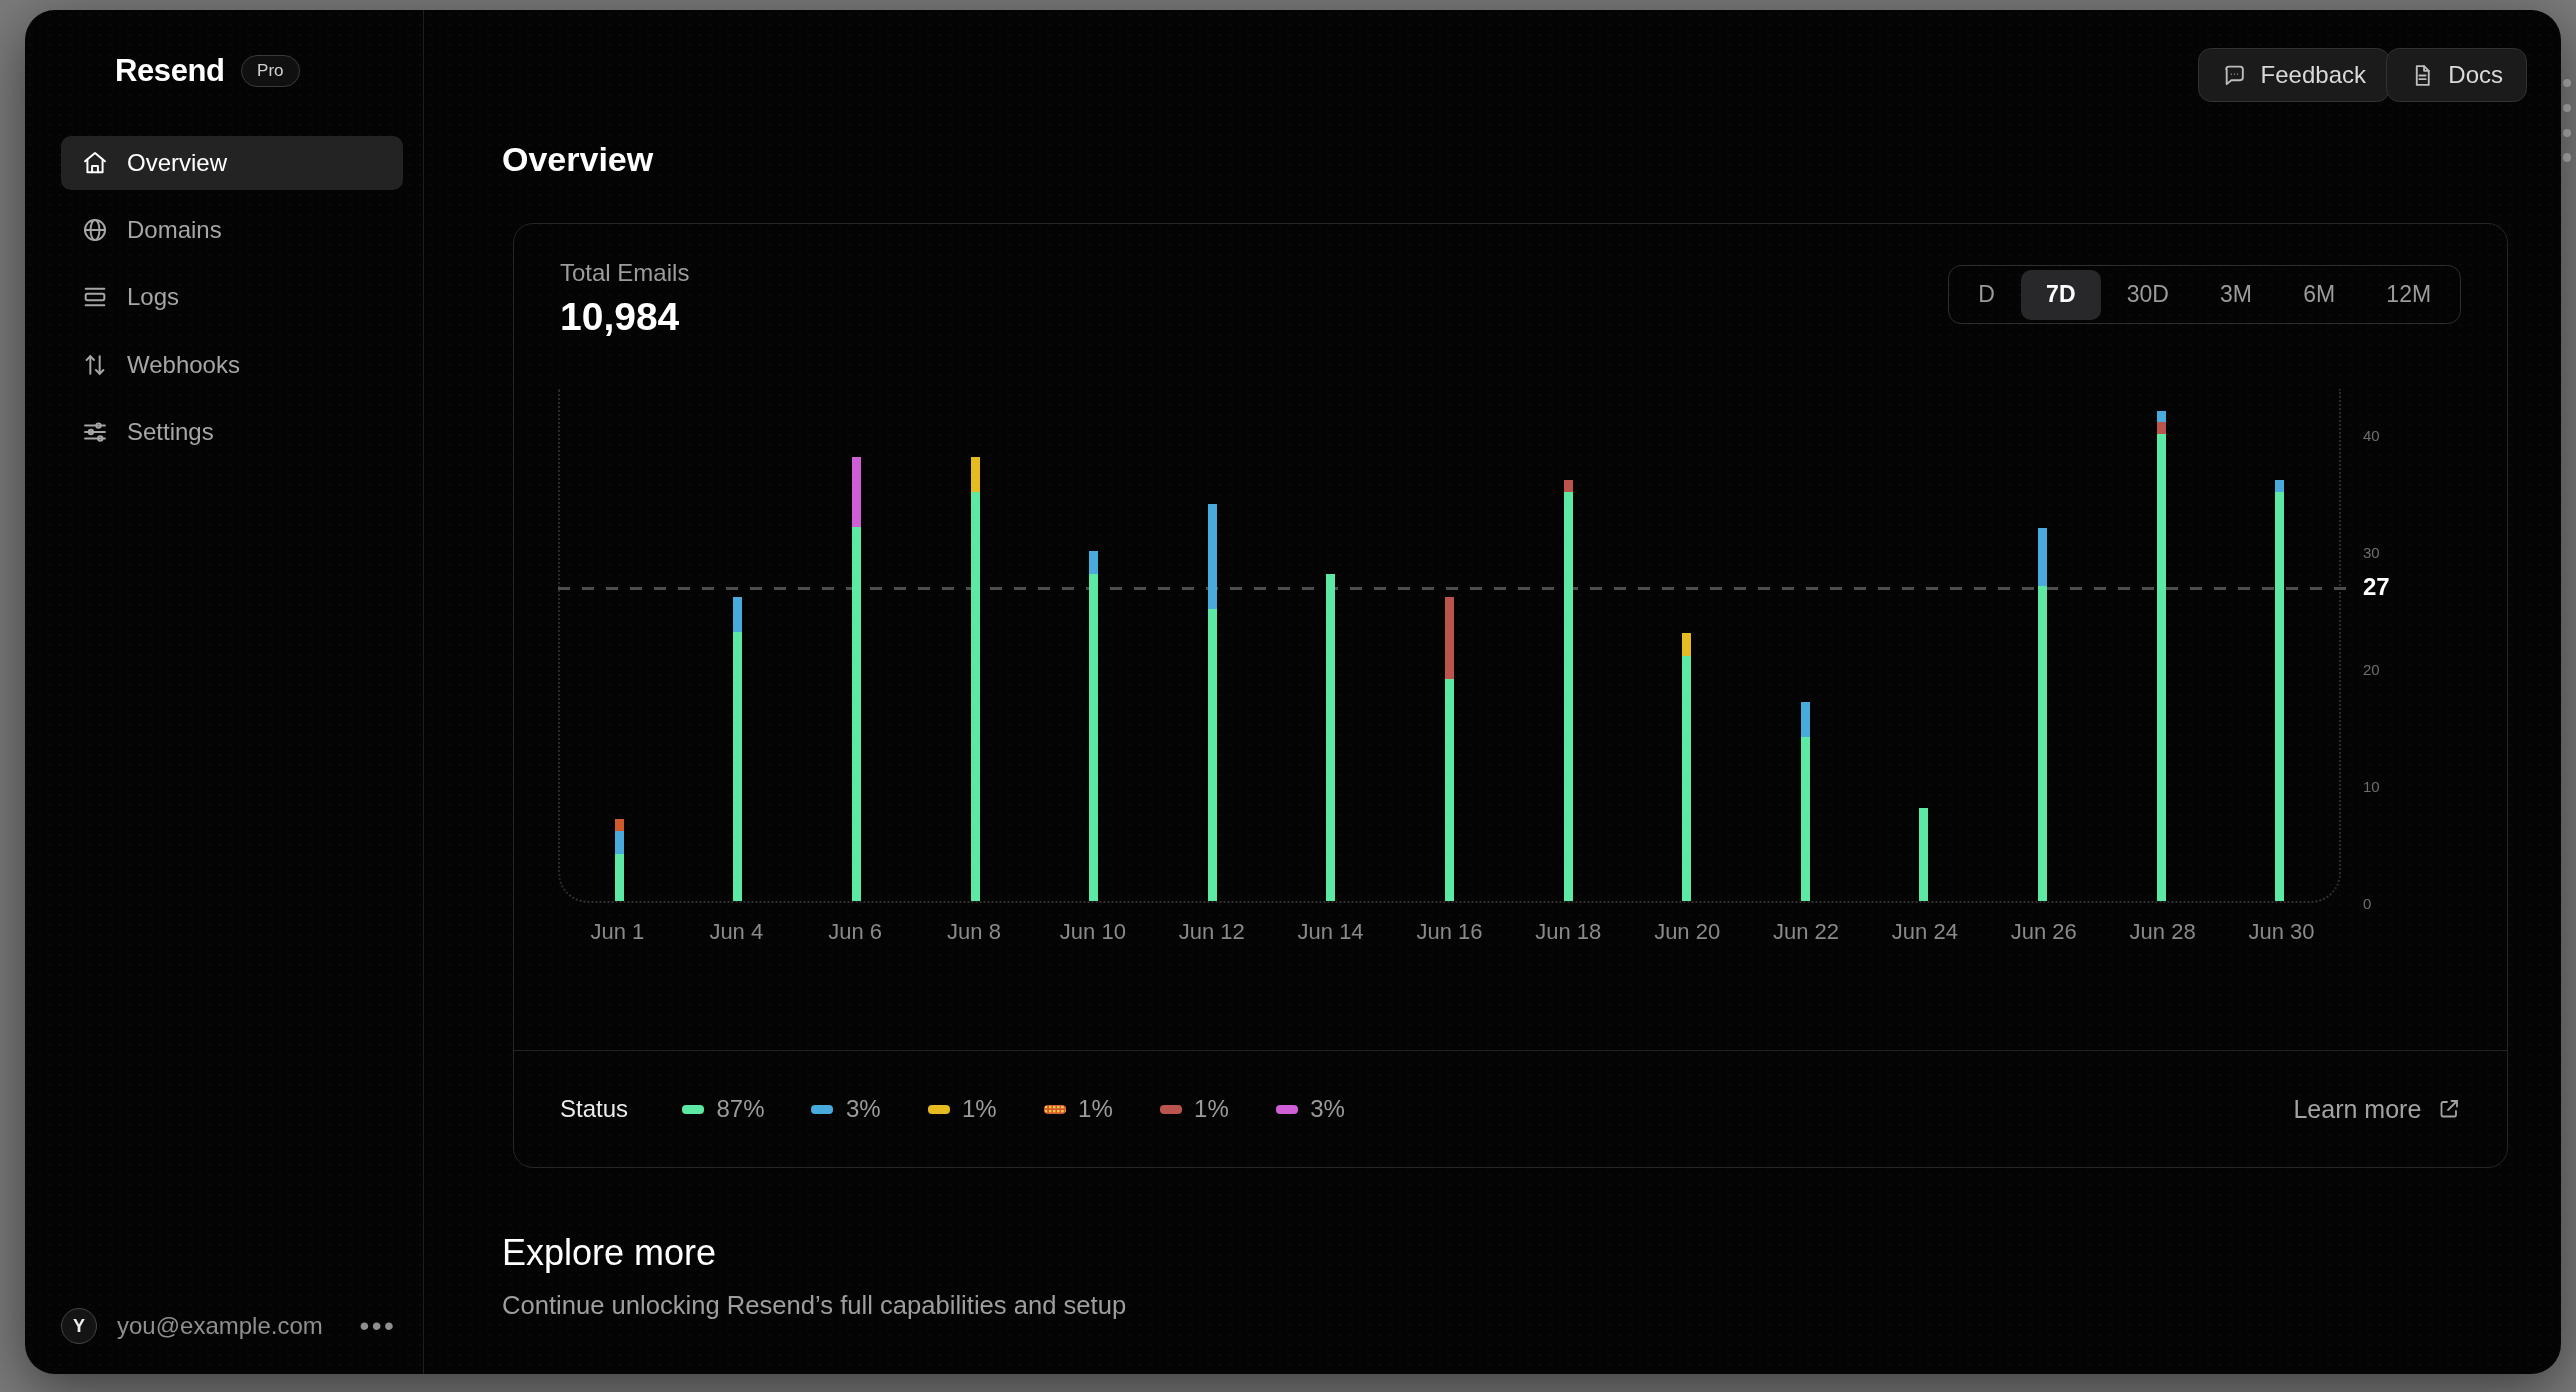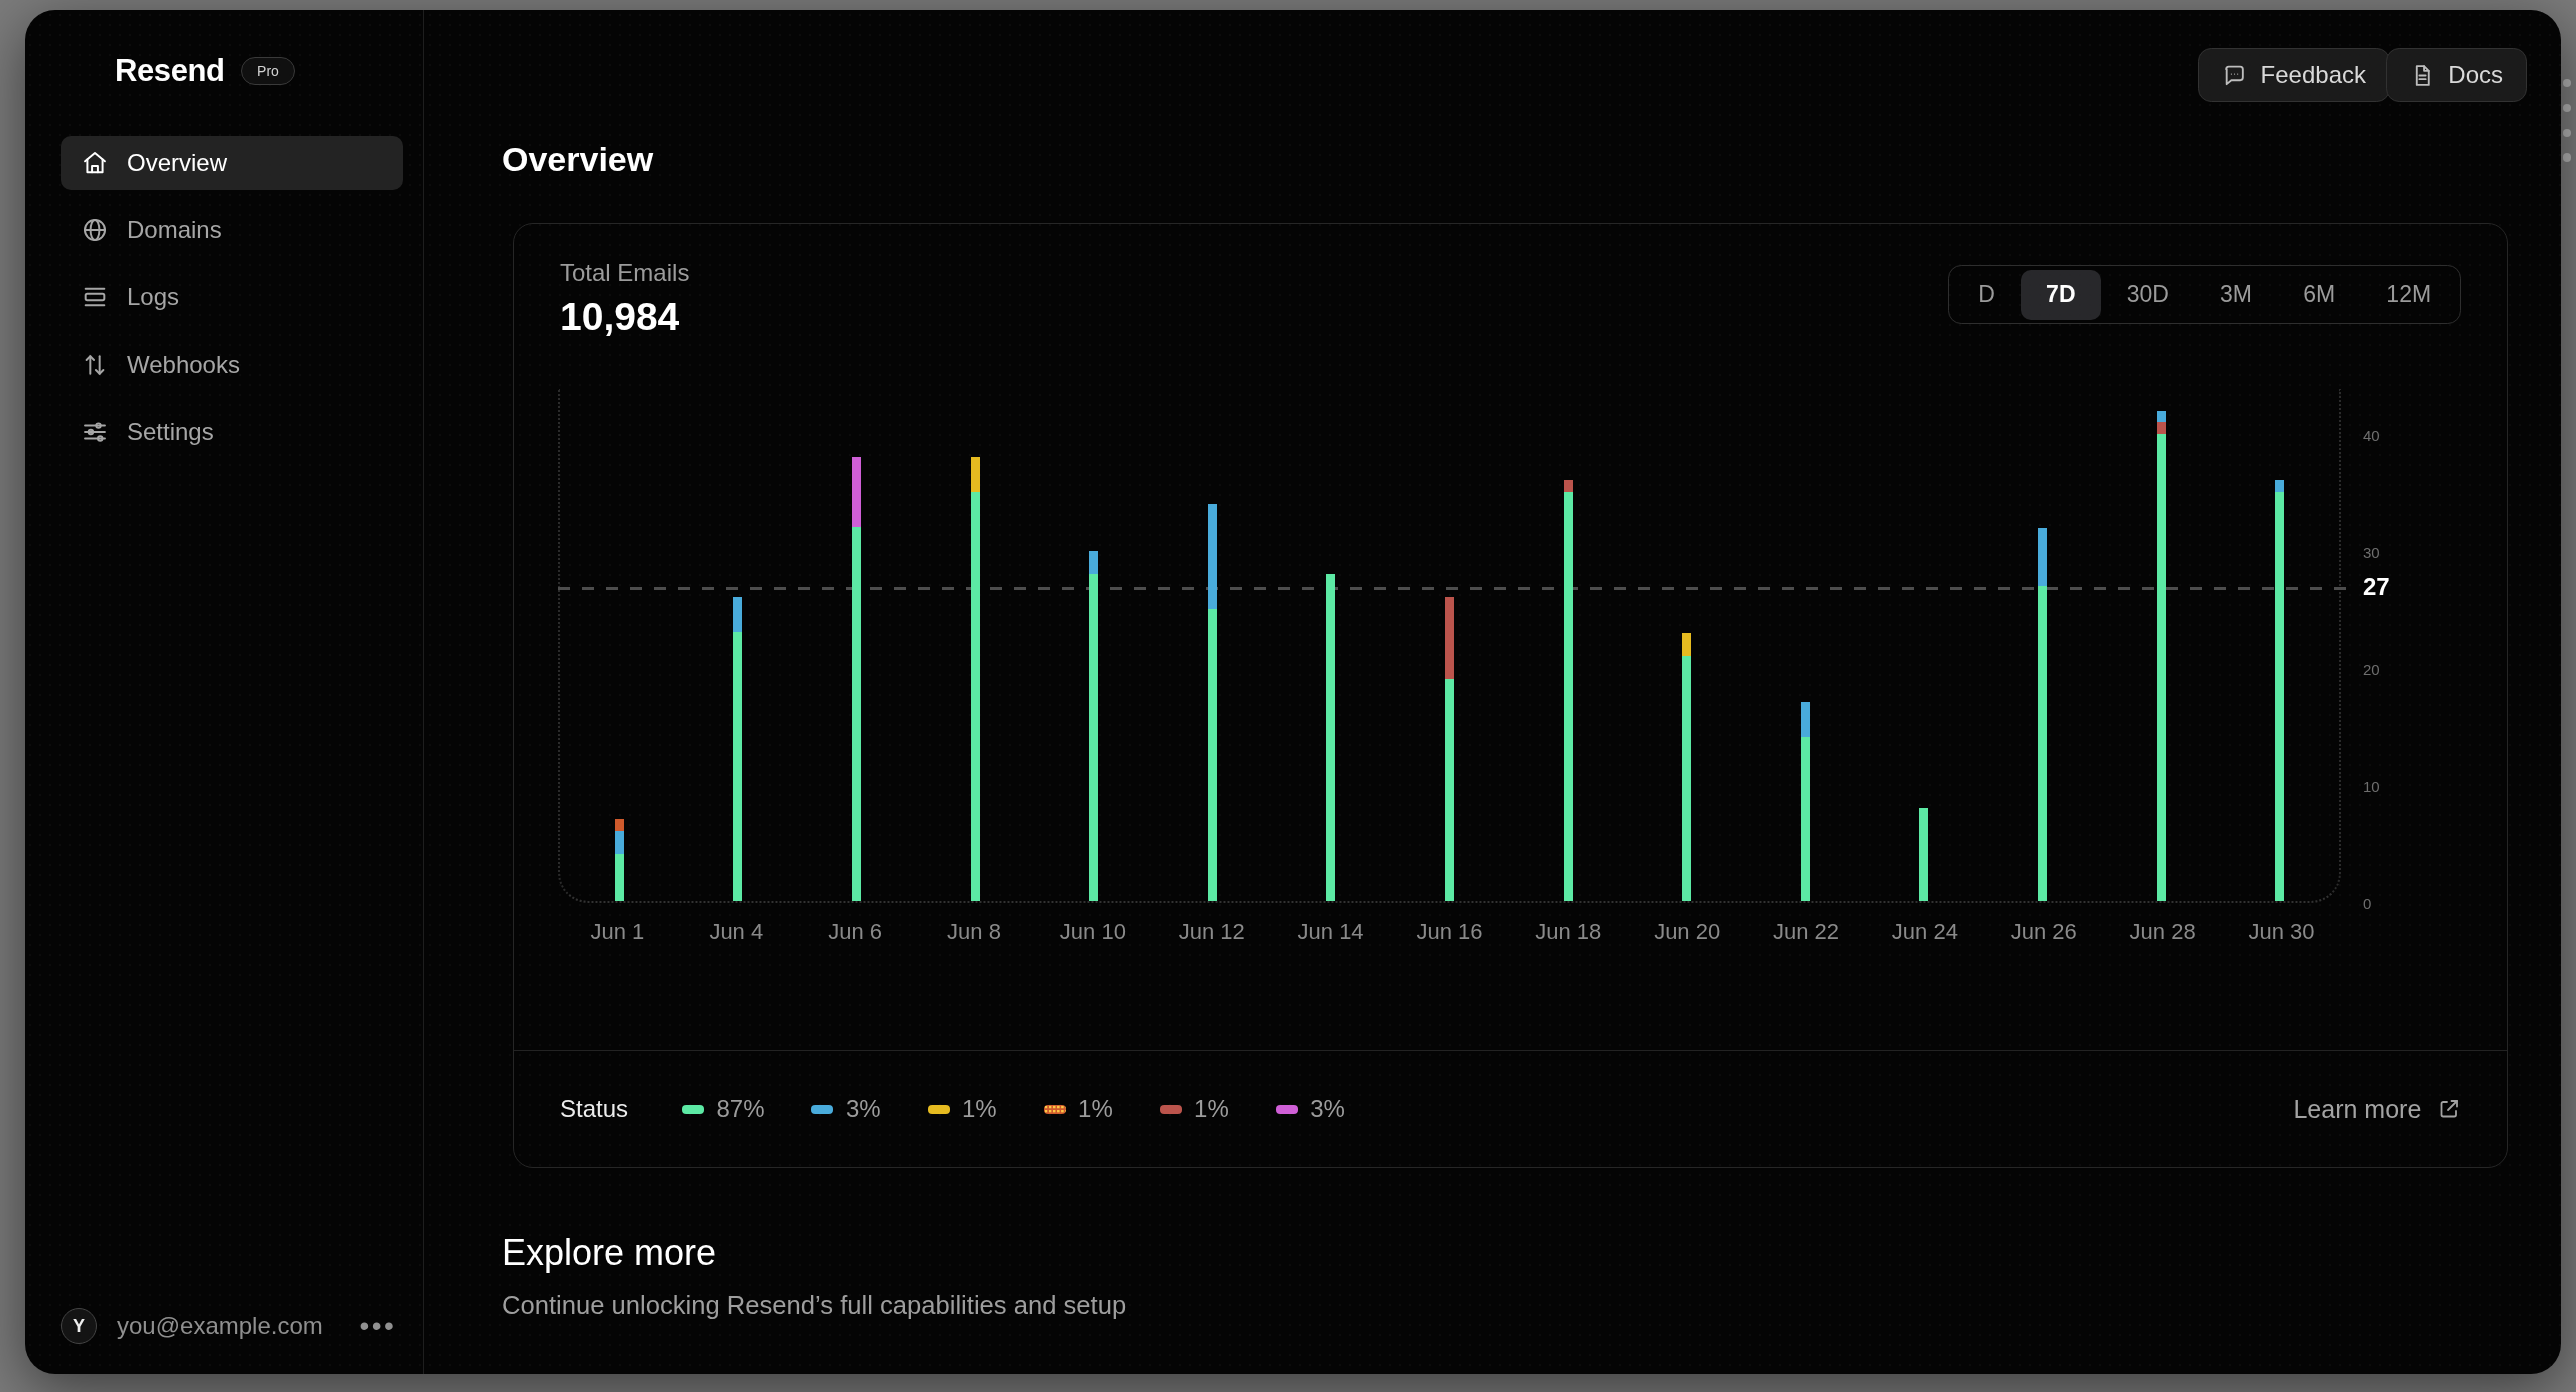--- a/index.html
+++ b/index.html
@@ -10,21 +10,21 @@
   .desktop-dots span { width:8.3px; height:8.3px; border-radius:50%; background:#b2b2b2; }
 
   .window { position:absolute; left:25px; top:10px; width:2536px; height:1364px;
     background: radial-gradient(circle, rgba(255,255,255,.03) 1px, transparent 1.2px) 0 0/10px 10px, #040404;
     border-radius:30px; overflow:hidden; box-shadow:0 15px 58px rgba(0,0,0,.5); }
 
   
   .sidebar { position:absolute; left:0; top:0; bottom:0; width:399px; border-right:1.7px solid #1e1e1e; }
   .logo-row { position:absolute; left:50px; top:43px; display:flex; align-items:center; gap:16.5px;margin-left:40px; }
   .logo { font-size:31px; font-weight:700; color:#fff; letter-spacing:-0.4px; }
-  .pro-badge { font-size:14px; color:#d2d2d2; border:1.7px solid #3a3a3a; background:#101010; border-radius:825px; padding:5px 15px; }
+  .pro-badge { font-size:17px; color:#d2d2d2; border:1.7px solid #3a3a3a; background:#101010; border-radius:825px; padding:5px 15px; }
   .nav { position:absolute; left:36px; right:20px; top:126px; }
   .nav-item { display:flex; align-items:center; gap:18px; height:54px; padding-left:20px; margin-bottom:13.2px;
     border-radius:10px; font-size:24px; color:#a6a6a6; cursor:pointer; }
   .nav-item.active { background:#232323; color:#fff; }
   .nav-item svg { width:28px; height:28px; flex:none; }
   .user-row { position:absolute; left:36px; right:20px; bottom:30px; display:flex; align-items:center; gap:20px; }
   .avatar { width:36px; height:36px; border-radius:50%; background:#141414; border:1.7px solid #454545;
     color:#ededed; font-size:18px; font-weight:700; display:flex; align-items:center; justify-content:center; }
   .user-email { flex:1; font-size:24px; color:#8f8f8f; }
   .user-menu { color:#909090; font-size:28px; letter-spacing:2.5px; padding:0 6.6px; cursor:pointer; }

